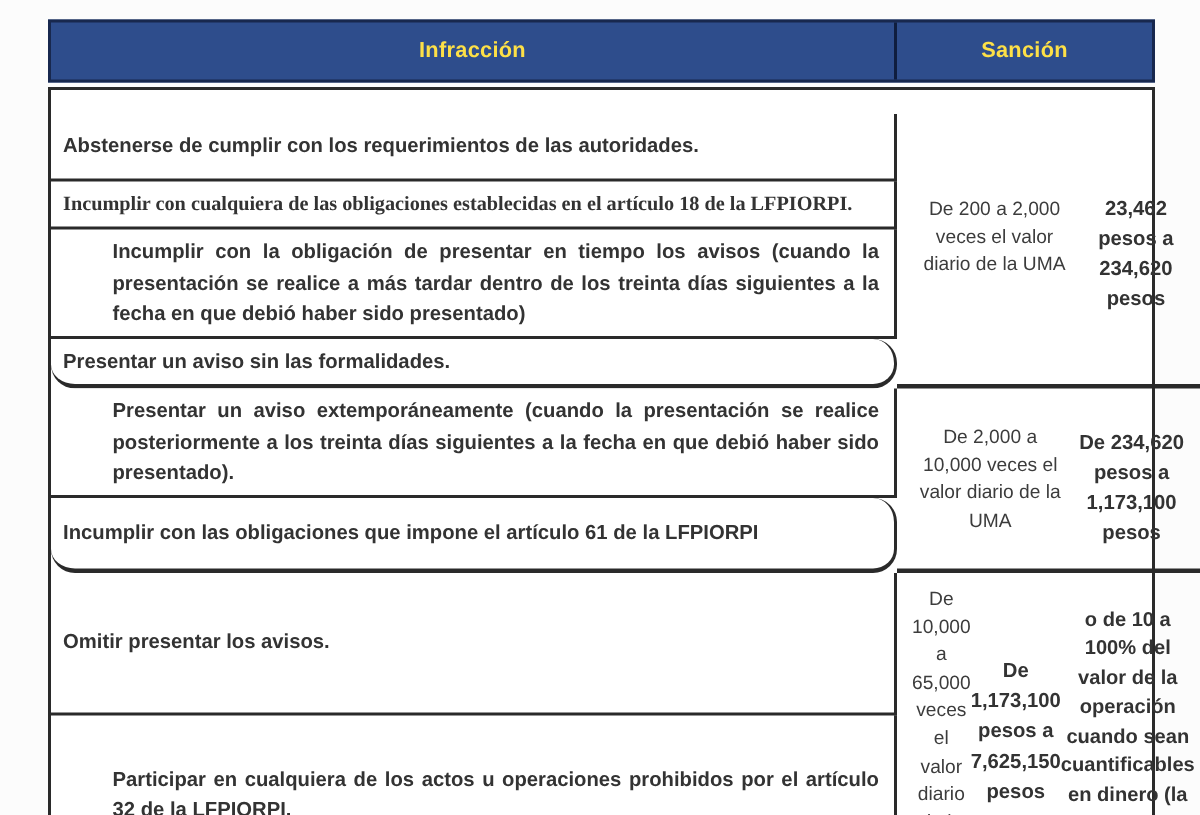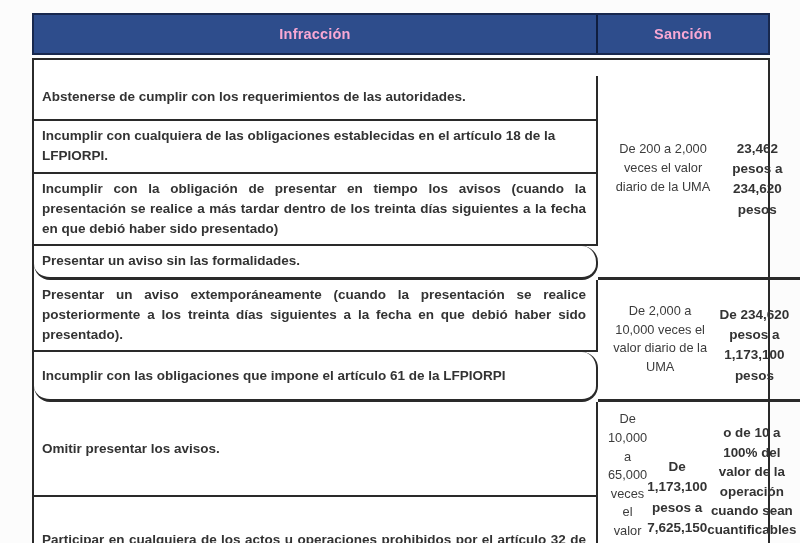--- a/index.html
+++ b/index.html
@@ -19,21 +19,21 @@
   .thead {
     display: grid;
     grid-template-columns: 564px 1fr;
     border: 2px solid #18284e;
     background: #2e4d8c;
     margin-bottom: 3px;
   }
   .th {
     height: 38px;
     display: flex; align-items: center; justify-content: center;
-    color: #f9a8d4;
+    color: #fde047;
     font-weight: bold;
     font-size: 14.5px;
     letter-spacing: .2px;
   }
   .th-left { border-right: 2px solid #0f1d3e; }
   
   .tbody {
     display: grid;
     grid-template-columns: 564px 1fr;
     border: 2px solid #2a2a2a;
@@ -44,23 +44,23 @@
     border-right: 2px solid #2a2a2a;
     border-bottom: 2px solid #2a2a2a;
     display: flex; align-items: center;
     padding: 5px 10px 5px 8px;
     font-weight: bold;
     color: #333333;
     font-size: 13.5px;
     line-height: 1.5;
   }
   .inf .txt { width: 100%; }
-  .justify .txt { text-align: justify; }
+  .justify .txt { text-align: justify; margin-left: 33px; }
   .r1 { grid-row: 1; min-height: 45px; margin-top: 16px; }
-  .r2 { grid-row: 2; min-height: 30px; }
+  .r2 { grid-row: 2; min-height: 30px; font-family: Liberation Serif, serif; }
   .r3 { grid-row: 3; min-height: 70px; }
   .r4 { grid-row: 4; min-height: 29px; }
   .r5 { grid-row: 5; min-height: 70px; }
   .r6 { grid-row: 6; min-height: 50px; }
   .r7 { grid-row: 7; min-height: 88px; justify-content: flex-end; }
   .r8 { grid-row: 8; min-height: 100px; border-bottom: none; }
   .group-end { border-bottom-width: 3px; border-radius: 16px; }
   .san {
     grid-column: 2;
     display: flex; flex-direction: row;

